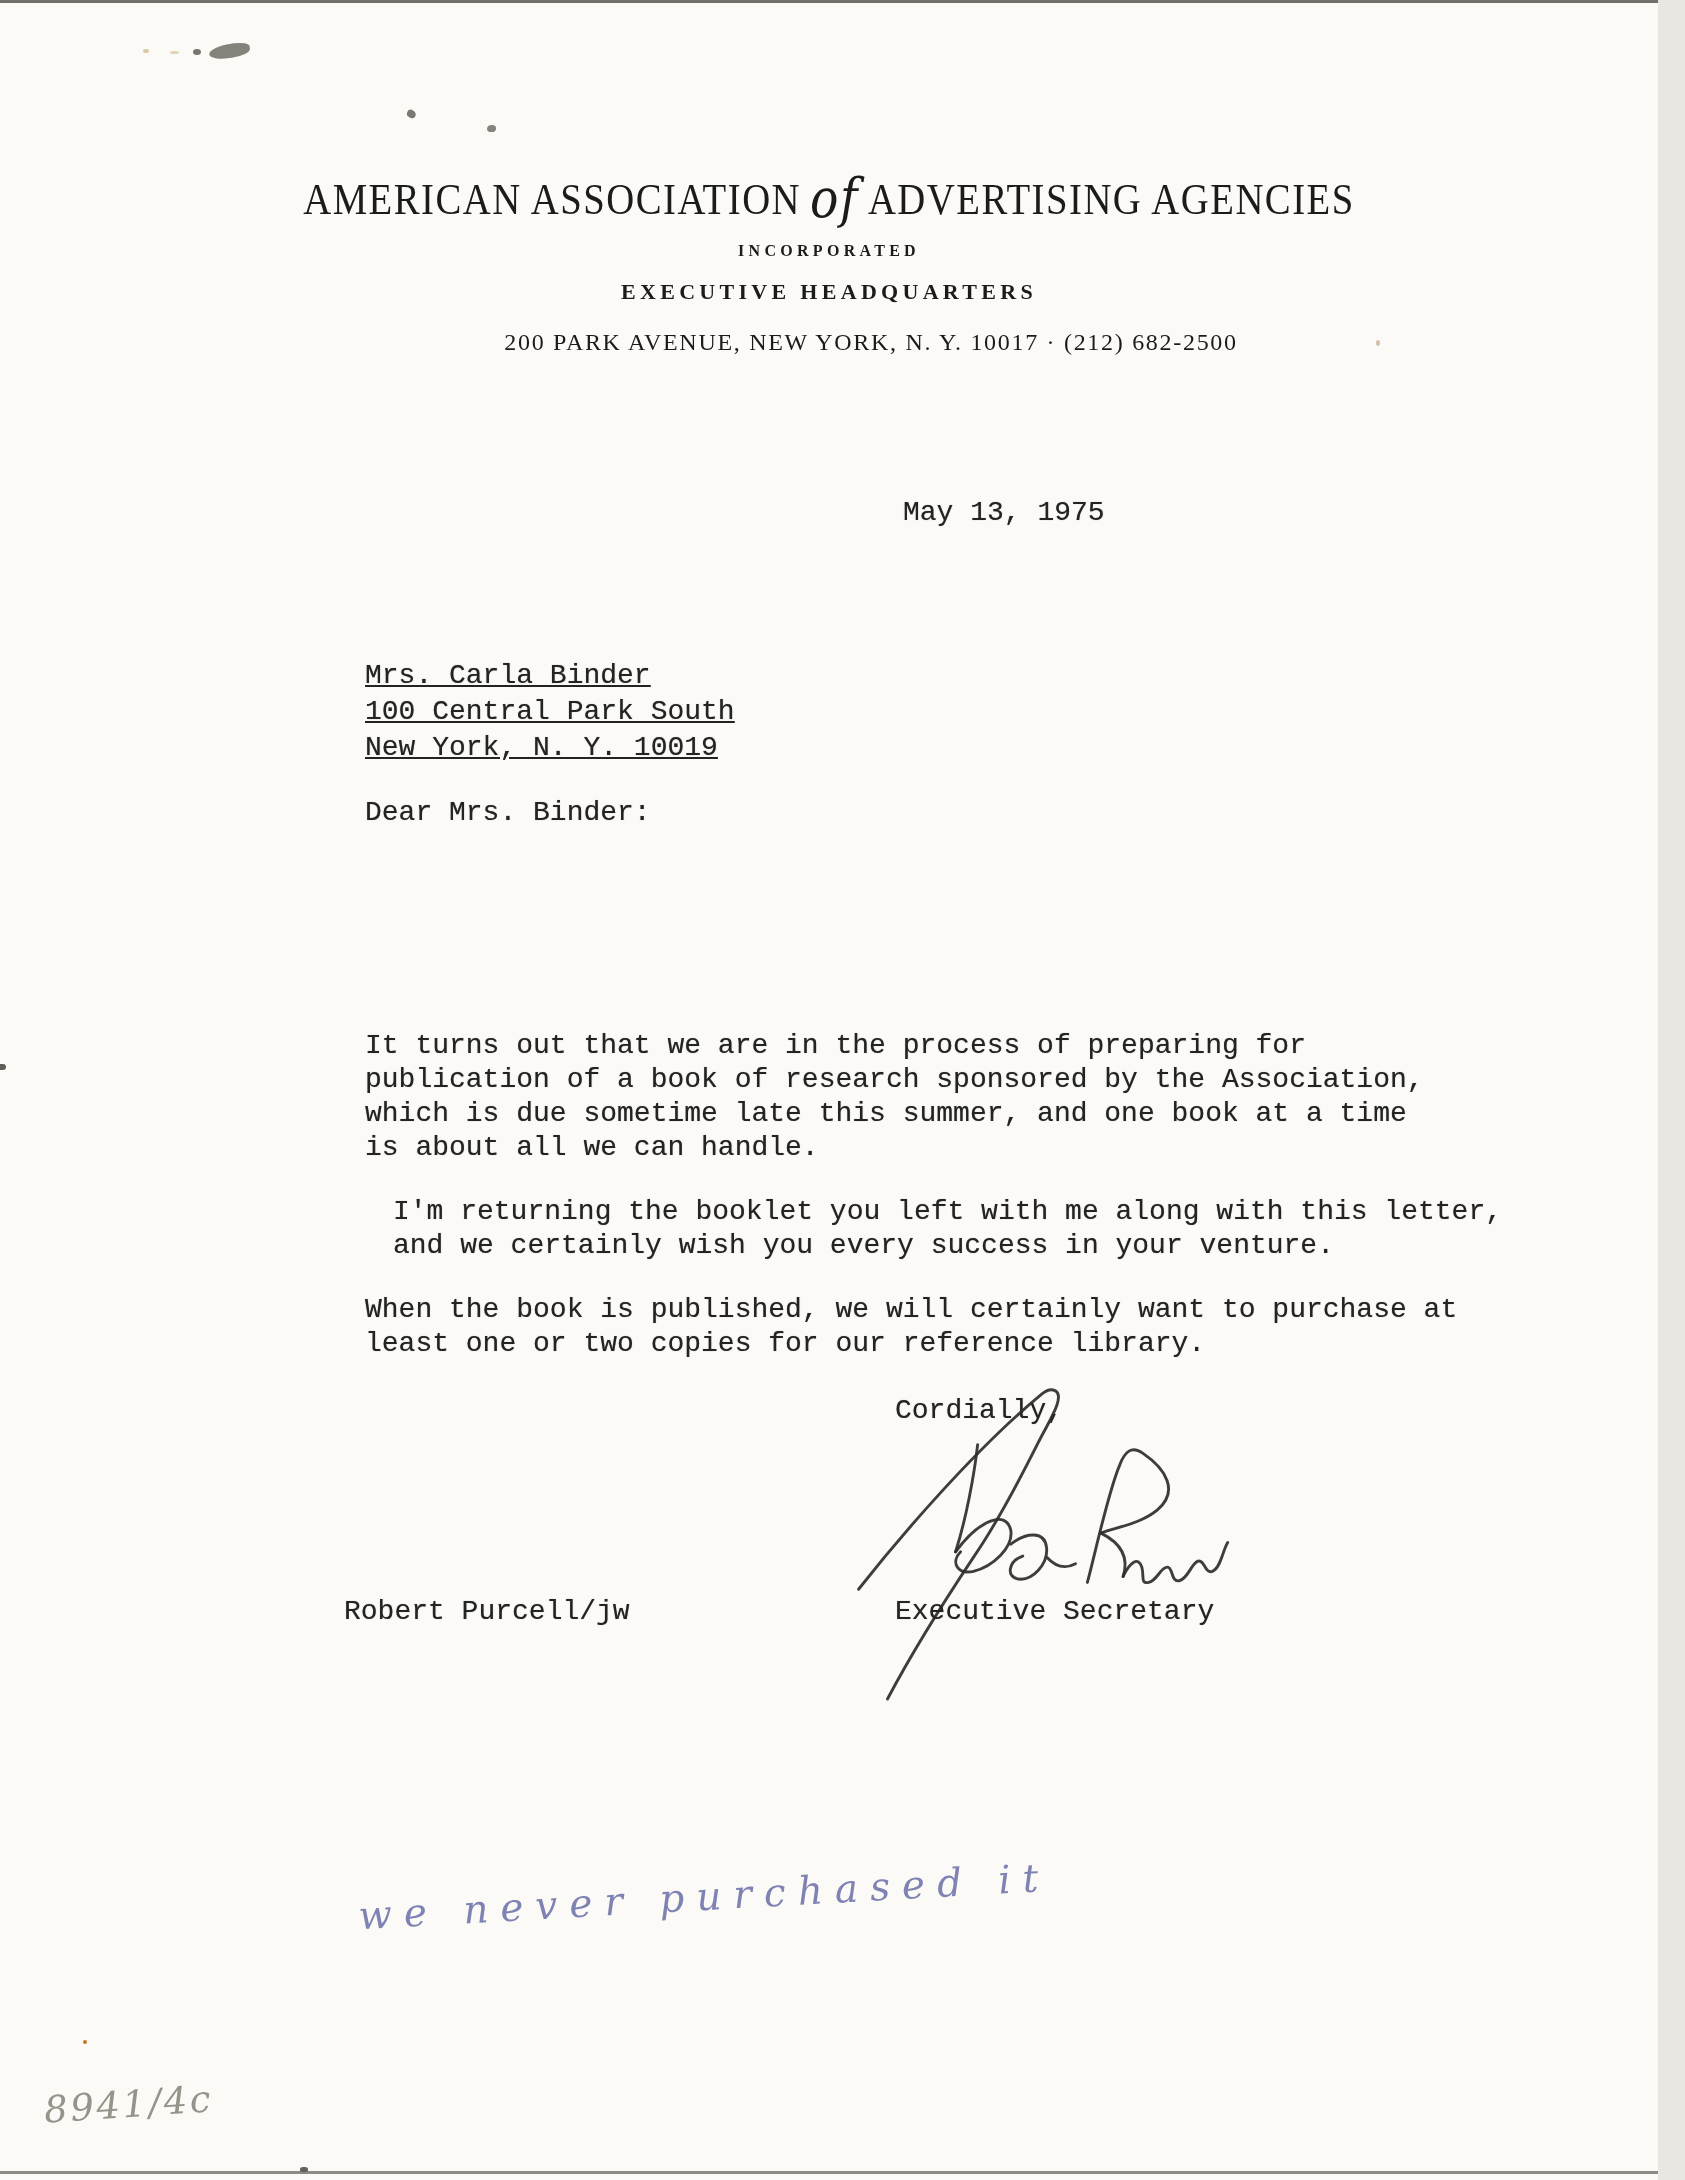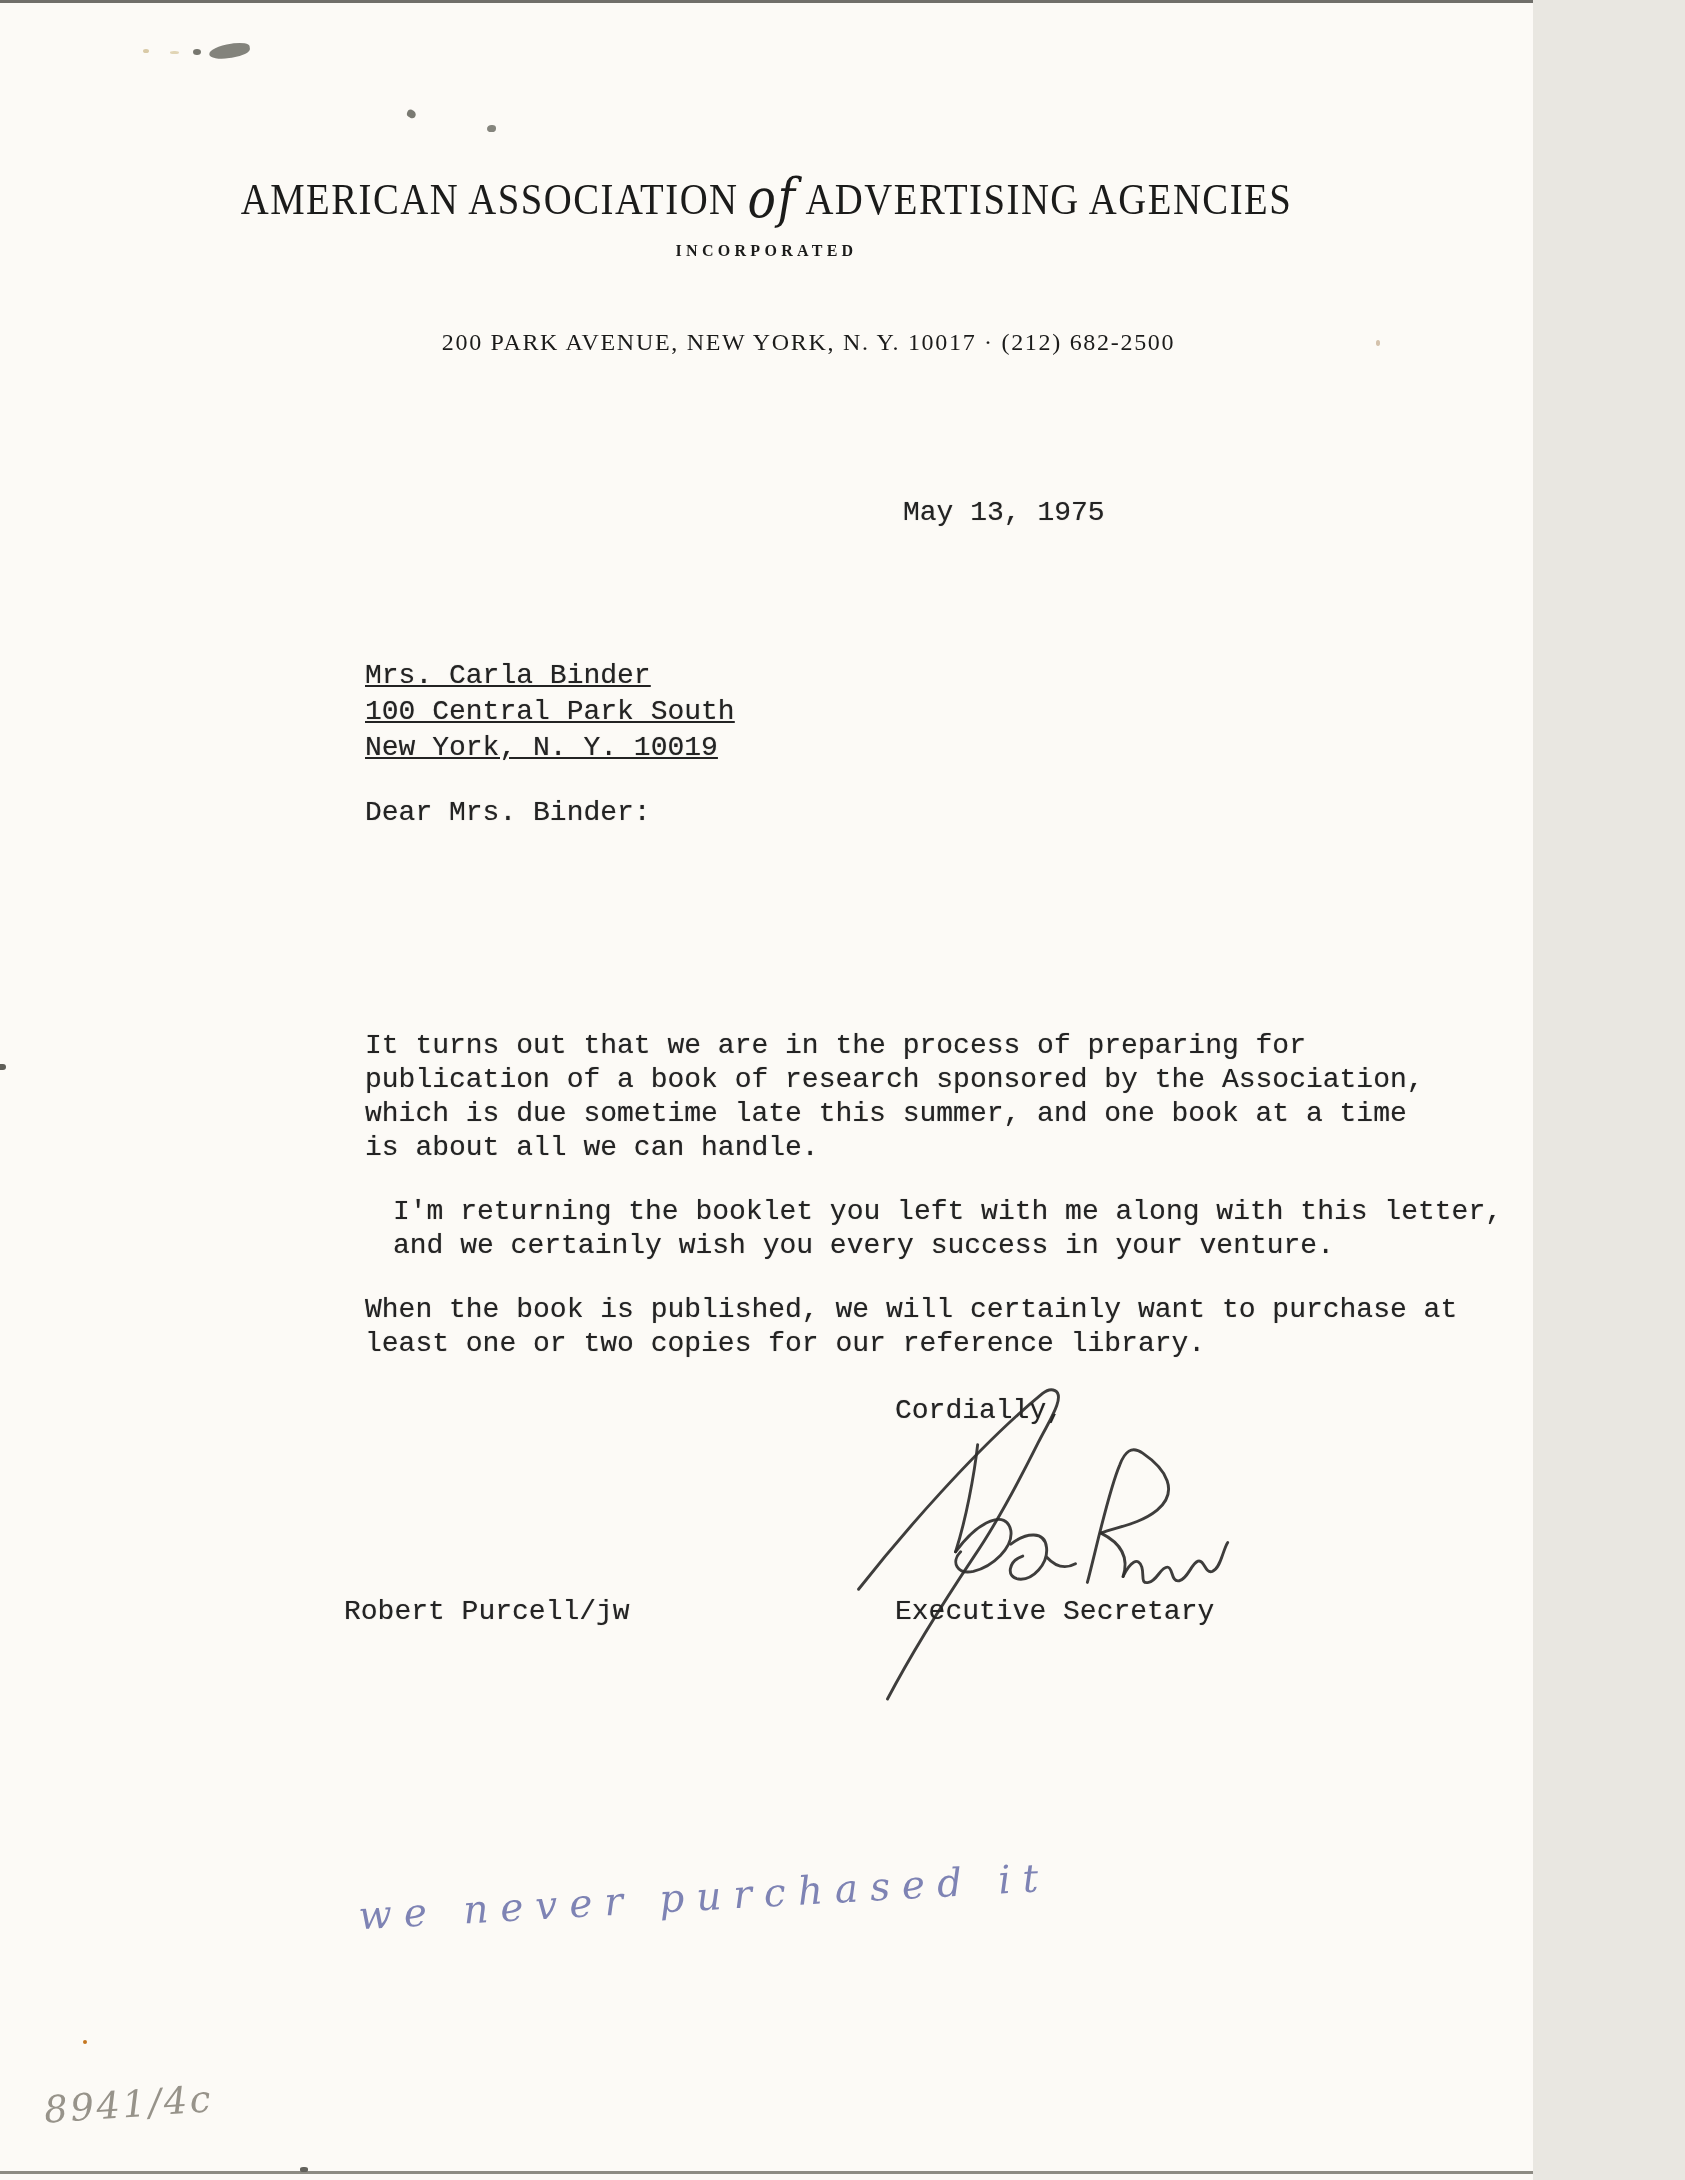--- a/index.html
+++ b/index.html
@@ -1,18 +1,18 @@
 <!DOCTYPE html>
 <html style="font-size:13.6px"><head>
 <meta charset="utf-8">
 <style>
   html,body{margin:0;padding:0;background:#e9e7e1;}
   .page{
     position:relative;
-    width:1533px;height:2181px;
+    width:1658px;height:2181px;
     background:#fcfaf6;
     overflow:hidden;
     font-family:"Liberation Serif","DejaVu Serif",serif;
   }
   
   .lh{position:absolute;left:0;width:100%;text-align:center;color:#1b1b1a;white-space:nowrap;}
   .lh-title{top:164px;font-size:44px;letter-spacing:1.7px;transform:scaleX(.88);font-weight:500;}
   .lh-title .of{font-style:italic;font-size:1.22em;font-family:"DejaVu Serif",serif;margin:0 10.2px;position:relative;top:2.6px;font-weight:400;}
   .lh-inc{top:242px;font-size:16px;letter-spacing:4.3px;font-weight:600;text-align:center;}
   .lh-hq{top:279px;font-size:22px;letter-spacing:4.3px;font-weight:600;}
@@ -73,20 +73,21 @@
   <div class="speck speck3"></div>
   <div class="speck speck-right"></div>
   <div class="speck speck-left"></div>
   <div class="speck orange-dot"></div>
   <div class="speck tick-bottom"></div>
 
   <div class="lh lh-title">
     <span>AMERICAN ASSOCIATION</span><span class="of">of</span><span>ADVERTISING AGENCIES</span>
   </div>
   <div class="lh lh-inc">INCORPORATED</div>
+  <div class="lh lh-hq">EXECUTIVE HEADQUARTERS</div>
   <div class="lh lh-addr">200 PARK AVENUE, NEW YORK, N. Y. 10017  ·  (212) 682-2500</div>
 
   <div class="tw" style="left:903px;top:496px;">May 13, 1975</div>
 
   <div class="tw addr" style="left:365px;top:658px;text-decoration:underline;"><span style="display:block">Mrs. Carla Binder</span><span style="display:block">100 Central Park South</span><span style="display:block">New York, N. Y.  10019</span></div>
 
   <div class="tw" style="left:365px;top:796px;">Dear Mrs. Binder:</div>
 
   <div class="tw" style="left:365px;top:1029px;">It turns out that we are in the process of preparing for
 publication of a book of research sponsored by the Association,

